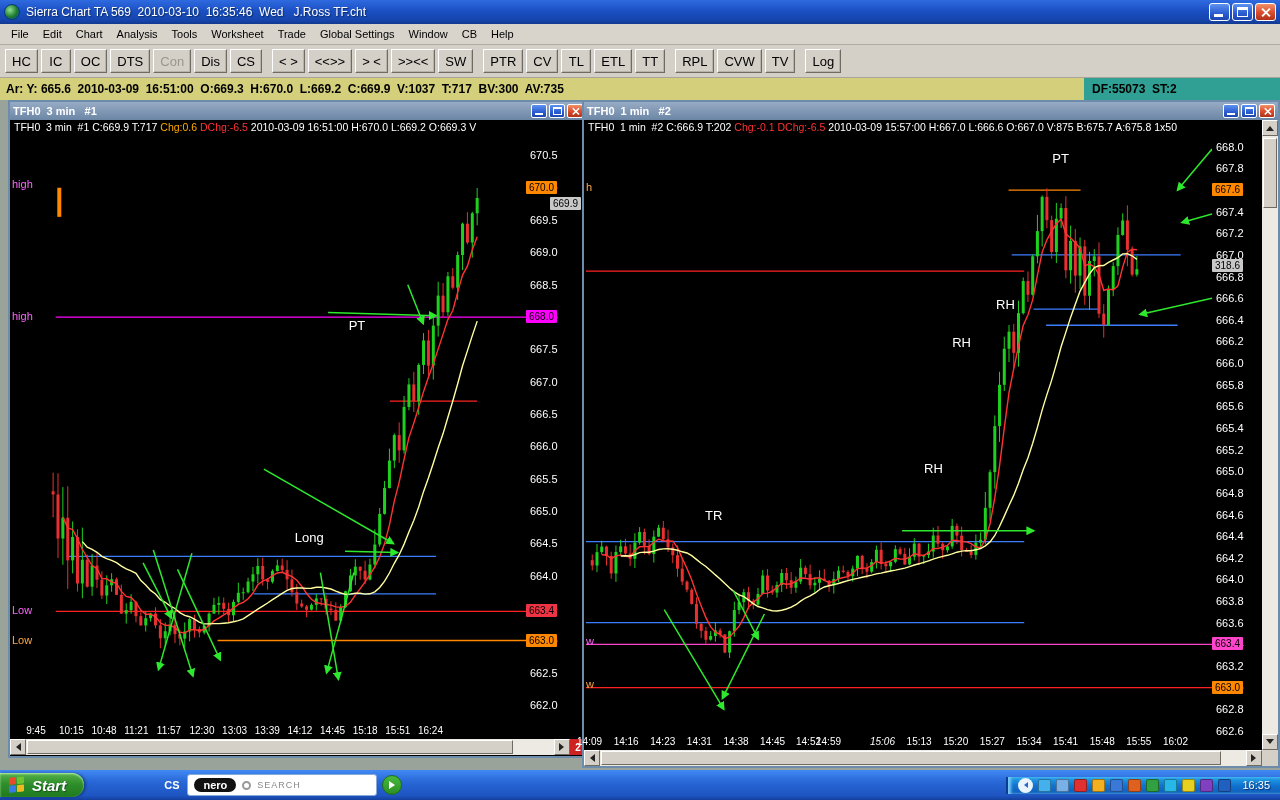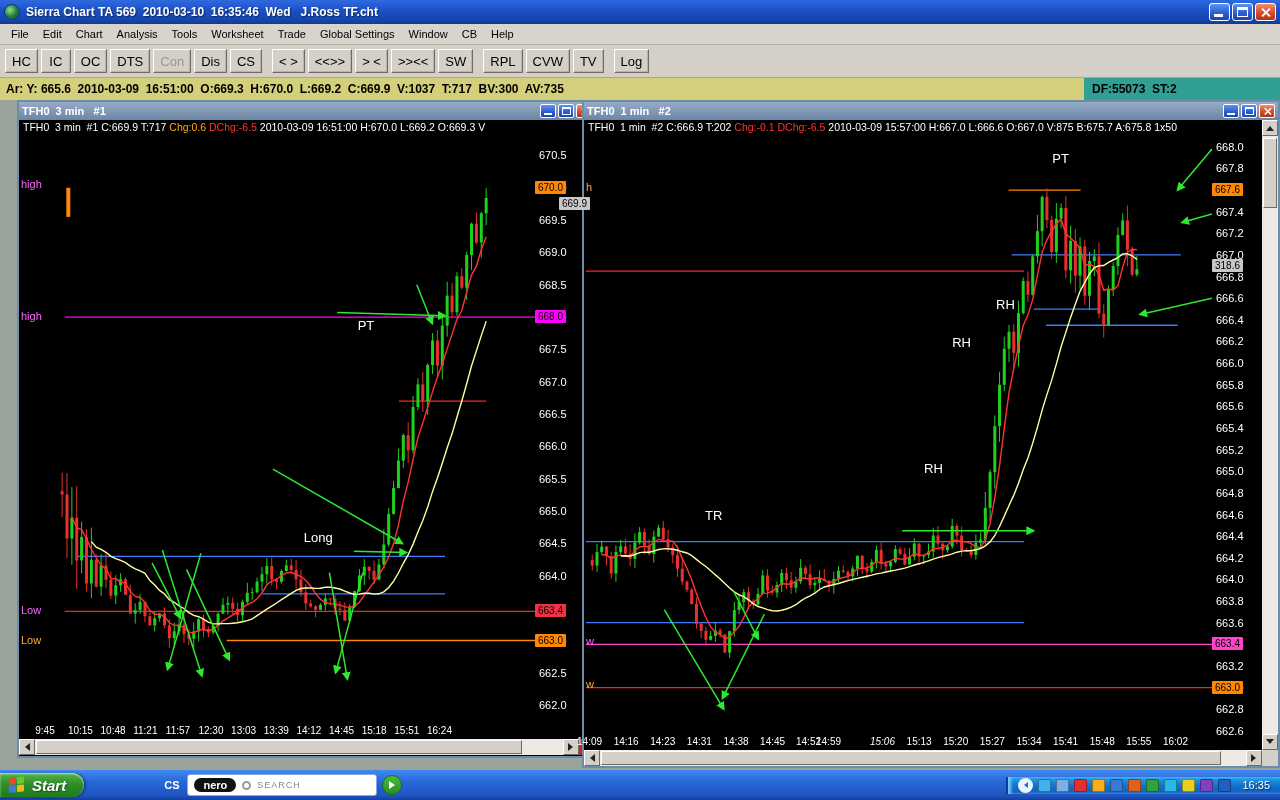--- a/index.html
+++ b/index.html
@@ -1,20 +1,20 @@
 <!DOCTYPE html>
 <html><head>
 <meta charset="utf-8">
 <style>
 *{margin:0;padding:0;box-sizing:border-box}
 html,body{width:1280px;height:800px;overflow:hidden;background:#000;font-family:"Liberation Sans",sans-serif}
 #desktop{position:relative;width:1280px;height:800px;background:#9aa39a}
 
 
-.titlebar{position:absolute;left:0;top:0;width:100%;height:24px;display:flex;align-items:center;gap:6px;padding:0 4px;color:#fff;font-weight:bold;font-size:12px;background:linear-gradient(180deg,#2f6ae0 0%,#1b50c4 45%,#1544ab 85%,#12398f 100%)}
+.titlebar{position:absolute;left:0;top:0;width:100%;height:24px;display:flex;align-items:center;gap:6px;padding:0 4px;color:#fff;font-weight:normal;font-size:12px;background:linear-gradient(180deg,#2f6ae0 0%,#1b50c4 45%,#1544ab 85%,#12398f 100%)}
 .title-text{white-space:pre;text-shadow:1px 1px 1px #0a2a66}
 .app-icon{width:16px;height:16px;border-radius:50%;background:radial-gradient(circle at 35% 35%,#8fe08f,#1c7a2e 55%,#0c4ea2);border:1px solid #083a7a}
 .win-controls{margin-left:auto;display:flex;gap:2px}
 .win-btn{width:21px;height:18px;border:1px solid #fff;border-radius:3px;position:relative;background:linear-gradient(180deg,#5d92f0,#2a5bd0 60%,#1c46ae)}
 .win-btn.close{background:linear-gradient(180deg,#f0926a,#dd4f2e 50%,#b03218)}
 .g-min{position:absolute;left:4px;bottom:3px;width:9px;height:3px;background:#fff}
 .g-max{position:absolute;left:4px;top:3px;width:11px;height:10px;border:1px solid #fff;border-top-width:3px}
 .g-close{position:absolute;left:5px;top:3px;width:9px;height:10px}
 .g-close::before,.g-close::after{content:'';position:absolute;left:4px;top:0;width:2px;height:11px;background:#fff}
 .g-close::before{transform:rotate(45deg)}
@@ -145,37 +145,44 @@
         <div class="tb-btn">CS</div>
       </div>
       <div class="tb-group">
         <div class="tb-btn">&lt; &gt;</div>
         <div class="tb-btn">&lt;&lt;&gt;&gt;</div>
         <div class="tb-btn">&gt; &lt;</div>
         <div class="tb-btn">&gt;&gt;&lt;&lt;</div>
         <div class="tb-btn">SW</div>
       </div>
       <div class="tb-group">
+        <div class="tb-btn">PTR</div>
+        <div class="tb-btn">CV</div>
+        <div class="tb-btn">TL</div>
+        <div class="tb-btn">ETL</div>
+        <div class="tb-btn">TT</div>
+      </div>
+      <div class="tb-group">
         <div class="tb-btn">RPL</div>
         <div class="tb-btn">CVW</div>
         <div class="tb-btn">TV</div>
       </div>
       <div class="tb-group">
         <div class="tb-btn">Log</div>
       </div>
     </div>
 
   <div class="statusrow">
     <span class="status-left">Ar: Y: 665.6  2010-03-09  16:51:00  O:669.3  H:670.0  L:669.2  C:669.9  V:1037  T:717  BV:300  AV:735</span>
     <span class="status-right">DF:55073  ST:2</span>
   </div>
 
   <div class="mdi">
 
-    <div class="cw" id="win1" style="left:17px;top:0;width:580px;height:658px">
+    <div class="cw" id="win1" style="left:8px;top:0;width:580px;height:658px">
       <div class="cw-title">
         <span class="cw-title-text">TFH0  3 min   #1</span>
         <div class="cw-controls">
           <div class="cw-btn">
               <div class="g-min"></div>
             </div>
           <div class="cw-btn">
               <div class="g-max"></div>
             </div>
           <div class="cw-btn close">

